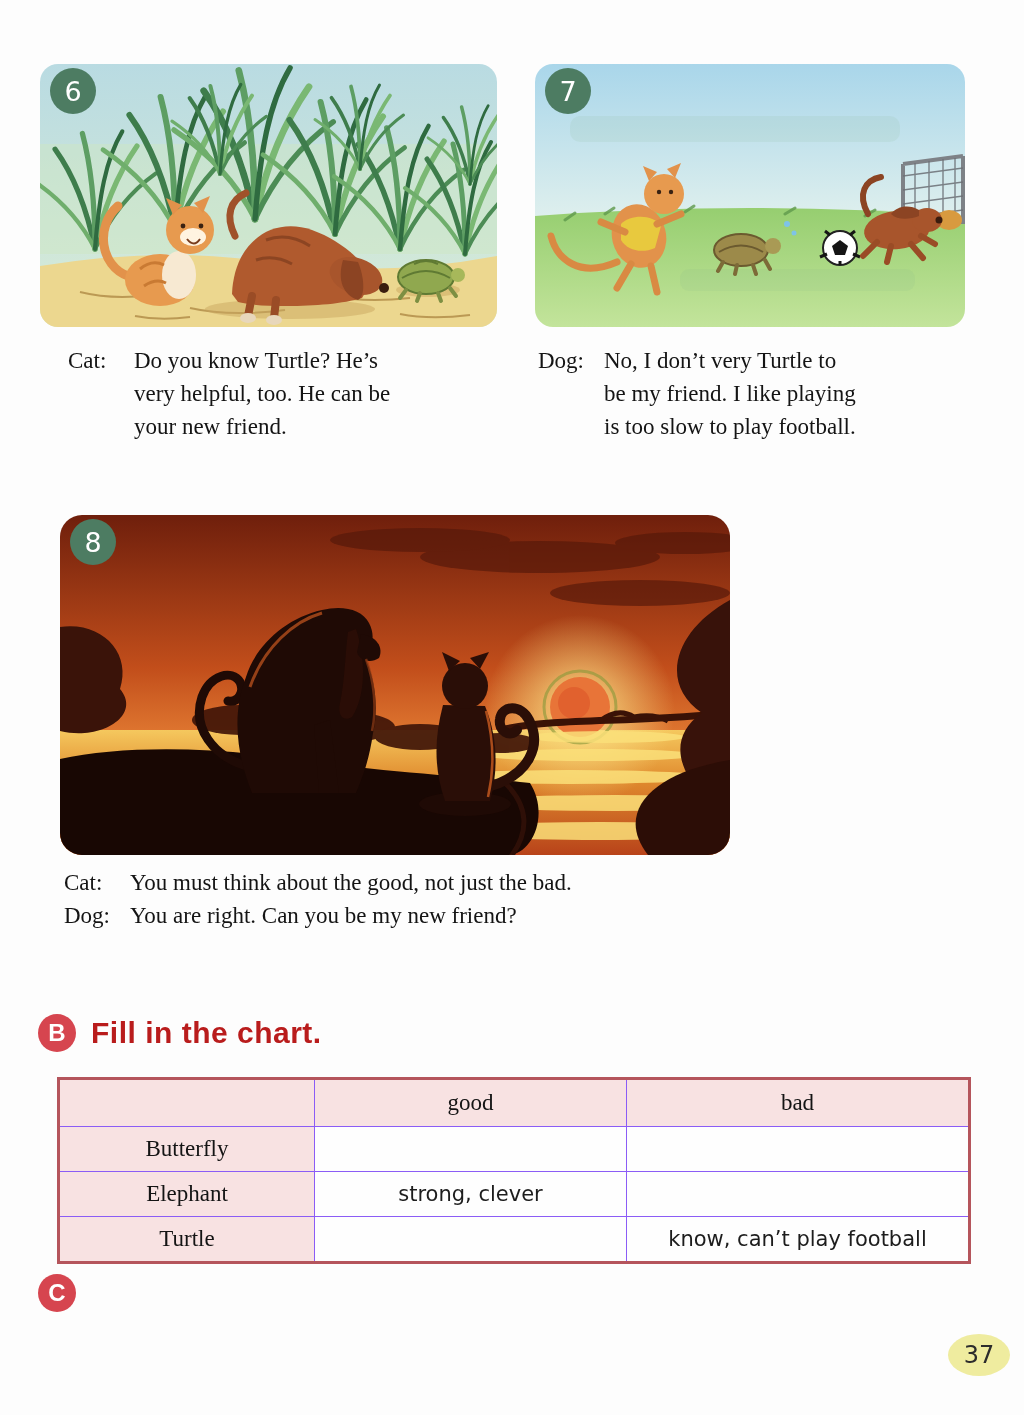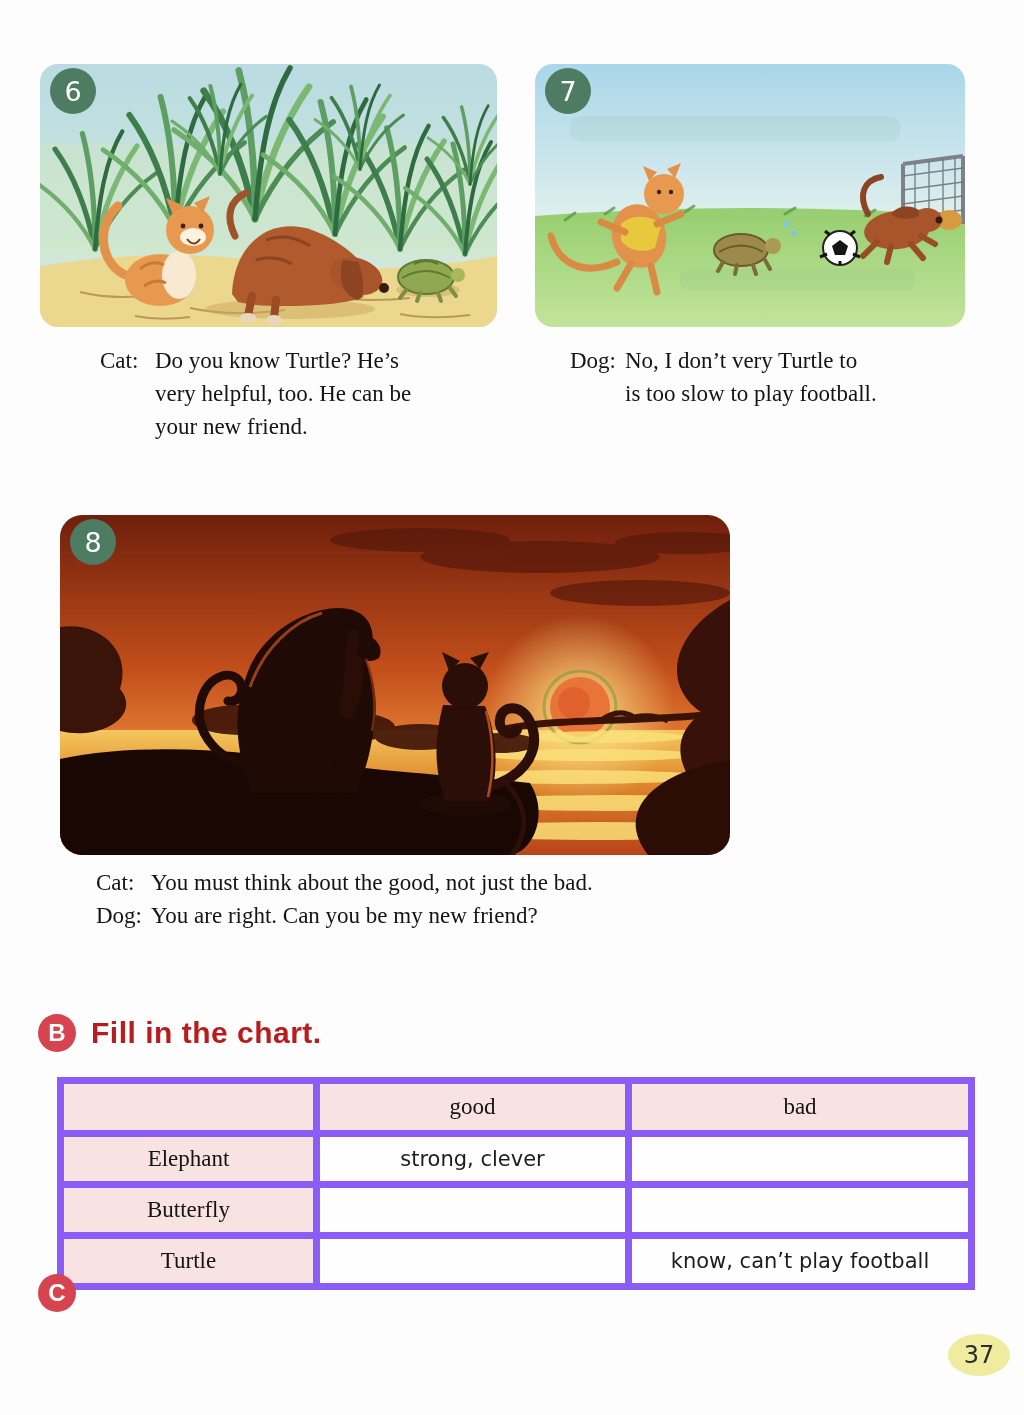--- a/index.html
+++ b/index.html
@@ -14,42 +14,42 @@
   .panel svg { display:block; width:100%; height:100%; }
   .panel-badge {
     position:absolute; top:4px; left:10px; width:46px; height:46px;
     border-radius:50%; background:#4d7c62; color:#ffffff;
     display:flex; align-items:center; justify-content:center;
     font-family:"DejaVu Sans", sans-serif; font-size:27px; font-weight:400;
   }
 
   
   .dialog { position:absolute; font-size:23px; line-height:33px; font-weight:500; }
-  .dialog-entry { display:grid; grid-template-columns:54px 1fr; column-gap:1px;margin-left:32px; }
+  .dialog-entry { display:grid; grid-template-columns:54px 1fr; column-gap:12px; }
   .dialog-line { display:block; }
 
   
   .section-head {
     position:absolute; display:flex; align-items:center; gap:15px;
     font-family:"Liberation Sans", sans-serif; font-weight:bold;
   }
   .section-badge {
     width:38px; height:38px; border-radius:50%; background:#d6454f;
     color:#fff; font-size:24px; display:flex; align-items:center; justify-content:center;
   }
   .section-title { color:#b91c1c; font-size:30px; letter-spacing:0.5px; }
 
   
   table.fill-chart {
     position:absolute; left:57px; top:1077px; width:911px;
     border-collapse:collapse; table-layout:fixed;
     border:3px solid #b5555c; font-size:23px;
   }
   table.fill-chart td {
-    border:7px solid #8b5cf6; height:44px; padding:0 8px;
+    border:1px solid #8b5cf6; height:44px; padding:0 8px;
     text-align:center; vertical-align:middle; background:#fefefe;
   }
   table.fill-chart tr.hdr td { height:46px; }
   table.fill-chart td.pink { background:#f8e2e2; }
   .hand {
     font-family:"DejaVu Sans", sans-serif; font-size:21px; color:#1d1d1d;
   }
 
   
   .page-num {
@@ -215,20 +215,21 @@
         <span class="dialog-line">your new friend.</span>
       </span>
     </div>
   </div>
 
   <div class="dialog" style="left:538px; top:344px; width:452px;">
     <div class="dialog-entry">
       <span>Dog:</span>
       <span>
         <span class="dialog-line">No, I don’t very Turtle to</span>
+        <span class="dialog-line">be my friend. I like playing</span>
         <span class="dialog-line">is too slow to play football.</span>
       </span>
     </div>
   </div>
 
   <div class="panel" style="left:60px; top:515px; width:670px; height:340px; border-radius:22px;">
     <svg viewBox="0 0 670 340">
       <defs>
         <linearGradient id="p8sky" x1="0" y1="0" x2="0" y2="1">
           <stop offset="0" stop-color="#6f1f0c"></stop>
@@ -329,27 +330,27 @@
         <col style="width:312px">
         <col style="width:343px">
       </colgroup>
     <tbody>
         <tr class="hdr">
       <td class="pink"></td>
       <td class="pink">good</td>
       <td class="pink">bad</td>
     </tr>
     <tr>
-      <td class="pink">Elephant</td>
-      <td class="hand">strong, clever</td>
+      <td class="pink">Butterfly</td>
+      <td class="hand"></td>
       <td class="hand"></td>
     </tr>
     <tr>
-      <td class="pink">Butterfly</td>
-      <td class="hand"></td>
+      <td class="pink">Elephant</td>
+      <td class="hand">strong, clever</td>
       <td class="hand"></td>
     </tr>
     <tr>
       <td class="pink">Turtle</td>
       <td class="hand"></td>
       <td class="hand">know, can’t play football</td>
     </tr>
   </tbody>
     </table>
 

